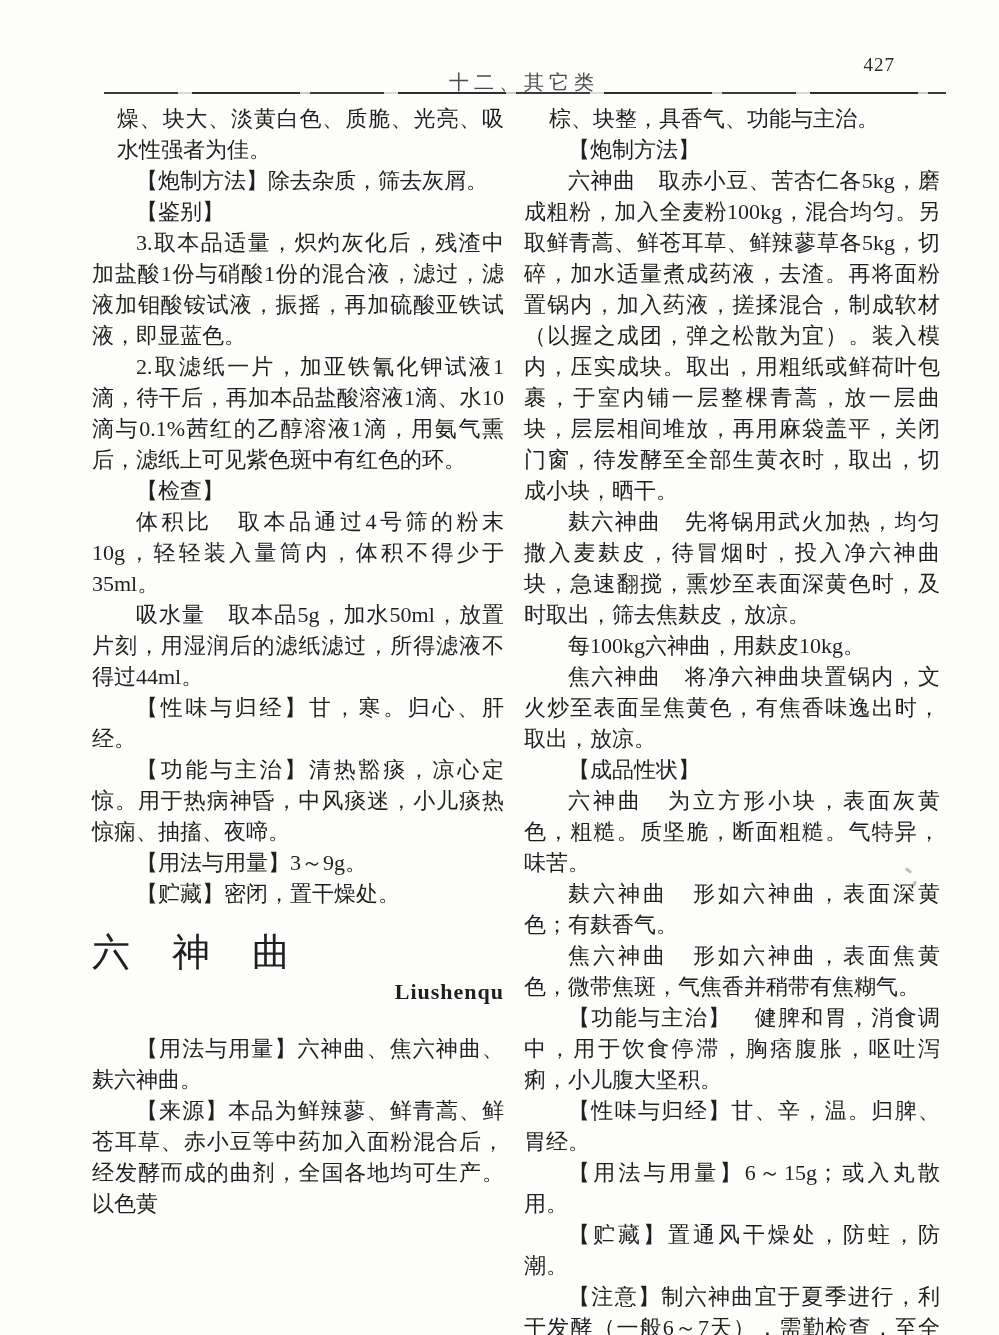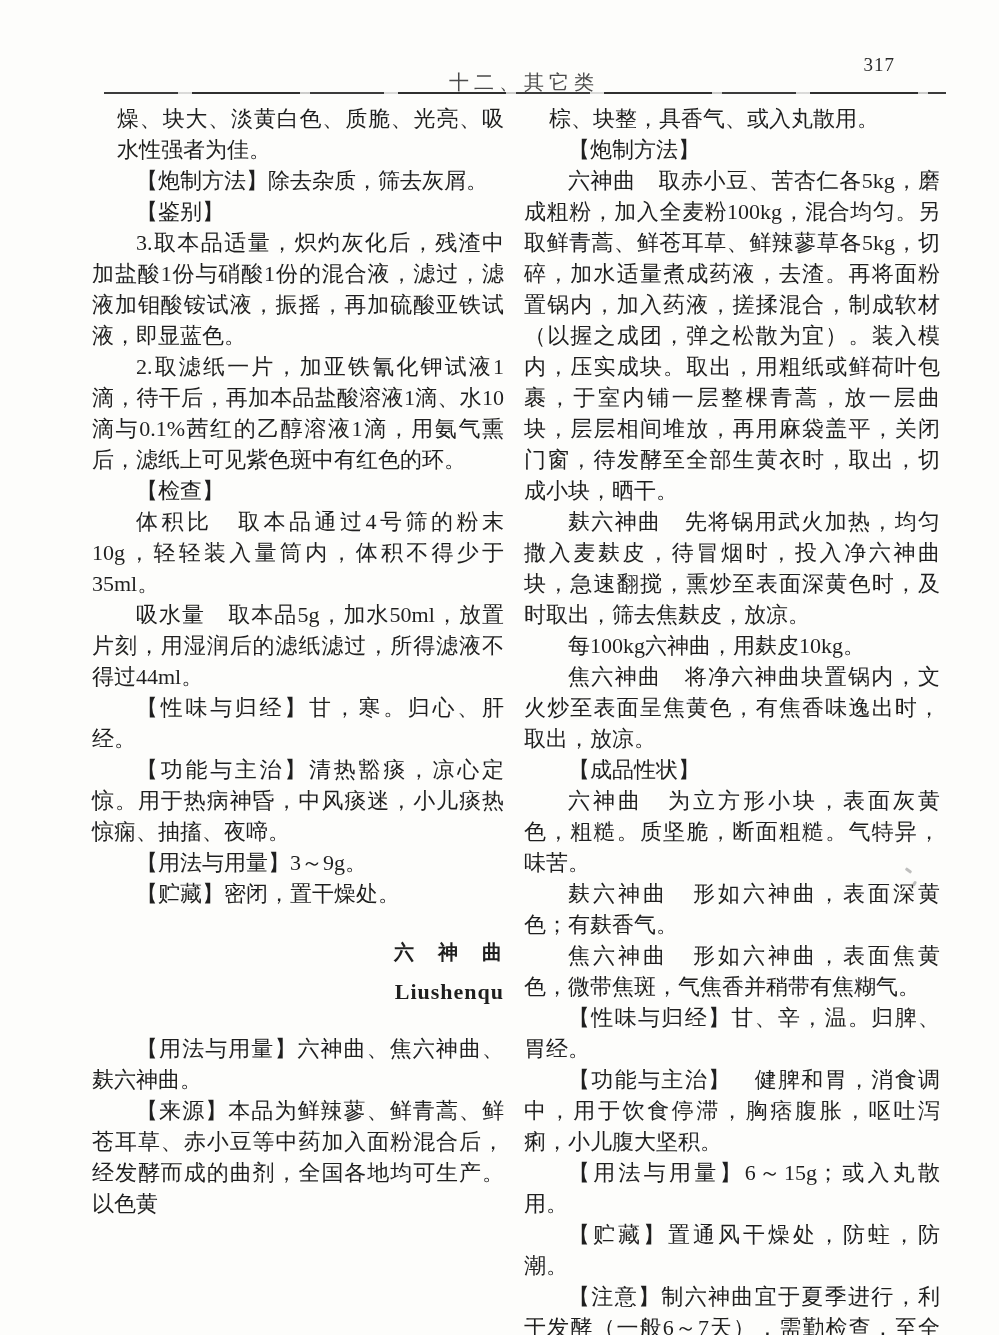--- a/index.html
+++ b/index.html
@@ -35,41 +35,41 @@
     font-size:22px;line-height:31px;
     text-align:justify;
     color:#1f1f1f;
   }
   .col.left{left:92px;width:412px;}
   .col.right{left:524px;width:416px;}
   p.para{margin:0;text-indent:2em;}
   p.para.noindent{text-indent:0;margin-left:25px;}
   b.lead{font-weight:normal;}
   .entry-title{
-    text-align:right;font-weight:bold;
-    font-size:20px;line-height:34px;
+    text-align:left;font-weight:normal;
+    font-size:38px;line-height:34px;
     margin:26px 0 10px;letter-spacing:2px;
   }
   .entry-pinyin{
     text-align:right;font-weight:bold;
     font-size:22px;line-height:26px;
     margin:4px 0 28px;letter-spacing:1px;
   }
   
   .artifact{position:absolute;background:#8a8a8a;opacity:.55;border-radius:1px;}
   .a1{left:905px;top:869px;width:7px;height:3px;transform:rotate(35deg);}
   .a2{left:912px;top:882px;width:5px;height:3px;transform:rotate(120deg);}
 </style>
 </head>
 <body>
 
 <div class="page">
   <div class="header">
     <span class="running-title">十二、其它类</span>
-    <span class="page-number">317</span>
+    <span class="page-number">427</span>
   </div>
   <div class="rule"></div>
 
   <div class="col left">
       <p class="para noindent">燥、块大、淡黄白色、质脆、光亮、吸水性强者为佳。</p>
       <p class="para"><b class="lead">【炮制方法】</b>除去杂质，筛去灰屑。</p>
       <p class="para"><b class="lead">【鉴别】</b></p>
       <p class="para">3.取本品适量，炽灼灰化后，残渣中加盐酸1份与硝酸1份的混合液，滤过，滤液加钼酸铵试液，振摇，再加硫酸亚铁试液，即显蓝色。</p>
       <p class="para">2.取滤纸一片，加亚铁氰化钾试液1滴，待干后，再加本品盐酸溶液1滴、水10滴与0.1%茜红的乙醇溶液1滴，用氨气熏后，滤纸上可见紫色斑中有红色的环。</p>
       <p class="para"><b class="lead">【检查】</b></p>
@@ -78,32 +78,32 @@
       <p class="para"><b class="lead">【性味与归经】</b>甘，寒。归心、肝经。</p>
       <p class="para"><b class="lead">【功能与主治】</b>清热豁痰，凉心定惊。用于热病神昏，中风痰迷，小儿痰热惊痫、抽搐、夜啼。</p>
       <p class="para"><b class="lead">【用法与用量】</b>3～9g。</p>
       <p class="para"><b class="lead">【贮藏】</b>密闭，置干燥处。</p>
       <div class="entry-title">六　神　曲</div>
       <div class="entry-pinyin">Liushenqu</div>
       <p class="para"><b class="lead">【用法与用量】</b>六神曲、焦六神曲、麸六神曲。</p>
       <p class="para"><b class="lead">【来源】</b>本品为鲜辣蓼、鲜青蒿、鲜苍耳草、赤小豆等中药加入面粉混合后，经发酵而成的曲剂，全国各地均可生产。以色黄</p>
     </div>
   <div class="col right">
-      <p class="para noindent">棕、块整，具香气、或入丸散用。</p>
+      <p class="para noindent">棕、块整，具香气、功能与主治。</p>
       <p class="para"><b class="lead">【炮制方法】</b></p>
       <p class="para"><b class="lead">六神曲</b>　取赤小豆、苦杏仁各5kg，磨成粗粉，加入全麦粉100kg，混合均匀。另取鲜青蒿、鲜苍耳草、鲜辣蓼草各5kg，切碎，加水适量煮成药液，去渣。再将面粉置锅内，加入药液，搓揉混合，制成软材（以握之成团，弹之松散为宜）。装入模内，压实成块。取出，用粗纸或鲜荷叶包裹，于室内铺一层整棵青蒿，放一层曲块，层层相间堆放，再用麻袋盖平，关闭门窗，待发酵至全部生黄衣时，取出，切成小块，晒干。</p>
       <p class="para"><b class="lead">麸六神曲</b>　先将锅用武火加热，均匀撒入麦麸皮，待冒烟时，投入净六神曲块，急速翻搅，熏炒至表面深黄色时，及时取出，筛去焦麸皮，放凉。</p>
       <p class="para">每100kg六神曲，用麸皮10kg。</p>
       <p class="para"><b class="lead">焦六神曲</b>　将净六神曲块置锅内，文火炒至表面呈焦黄色，有焦香味逸出时，取出，放凉。</p>
       <p class="para"><b class="lead">【成品性状】</b></p>
       <p class="para"><b class="lead">六神曲</b>　为立方形小块，表面灰黄色，粗糙。质坚脆，断面粗糙。气特异，味苦。</p>
       <p class="para"><b class="lead">麸六神曲</b>　形如六神曲，表面深黄色；有麸香气。</p>
       <p class="para"><b class="lead">焦六神曲</b>　形如六神曲，表面焦黄色，微带焦斑，气焦香并稍带有焦糊气。</p>
+      <p class="para"><b class="lead">【功能与主治】</b>　健脾和胃，消食调中，用于饮食停滞，胸痞腹胀，呕吐泻痢，小儿腹大坚积。</p>
       <p class="para"><b class="lead">【性味与归经】</b>甘、辛，温。归脾、胃经。</p>
-      <p class="para"><b class="lead">【功能与主治】</b>　健脾和胃，消食调中，用于饮食停滞，胸痞腹胀，呕吐泻痢，小儿腹大坚积。</p>
       <p class="para"><b class="lead">【用法与用量】</b>6～15g；或入丸散用。</p>
       <p class="para"><b class="lead">【贮藏】</b>置通风干燥处，防蛀，防潮。</p>
       <p class="para"><b class="lead">【注意】</b>制六神曲宜于夏季进行，利于发酵（一般6～7天），需勤检查，至全部发黄衣，立即取出，以免太过。</p>
     </div>
 
   <div class="artifact a1"></div>
   <div class="artifact a2"></div>
 </div>
 
 </body></html>

